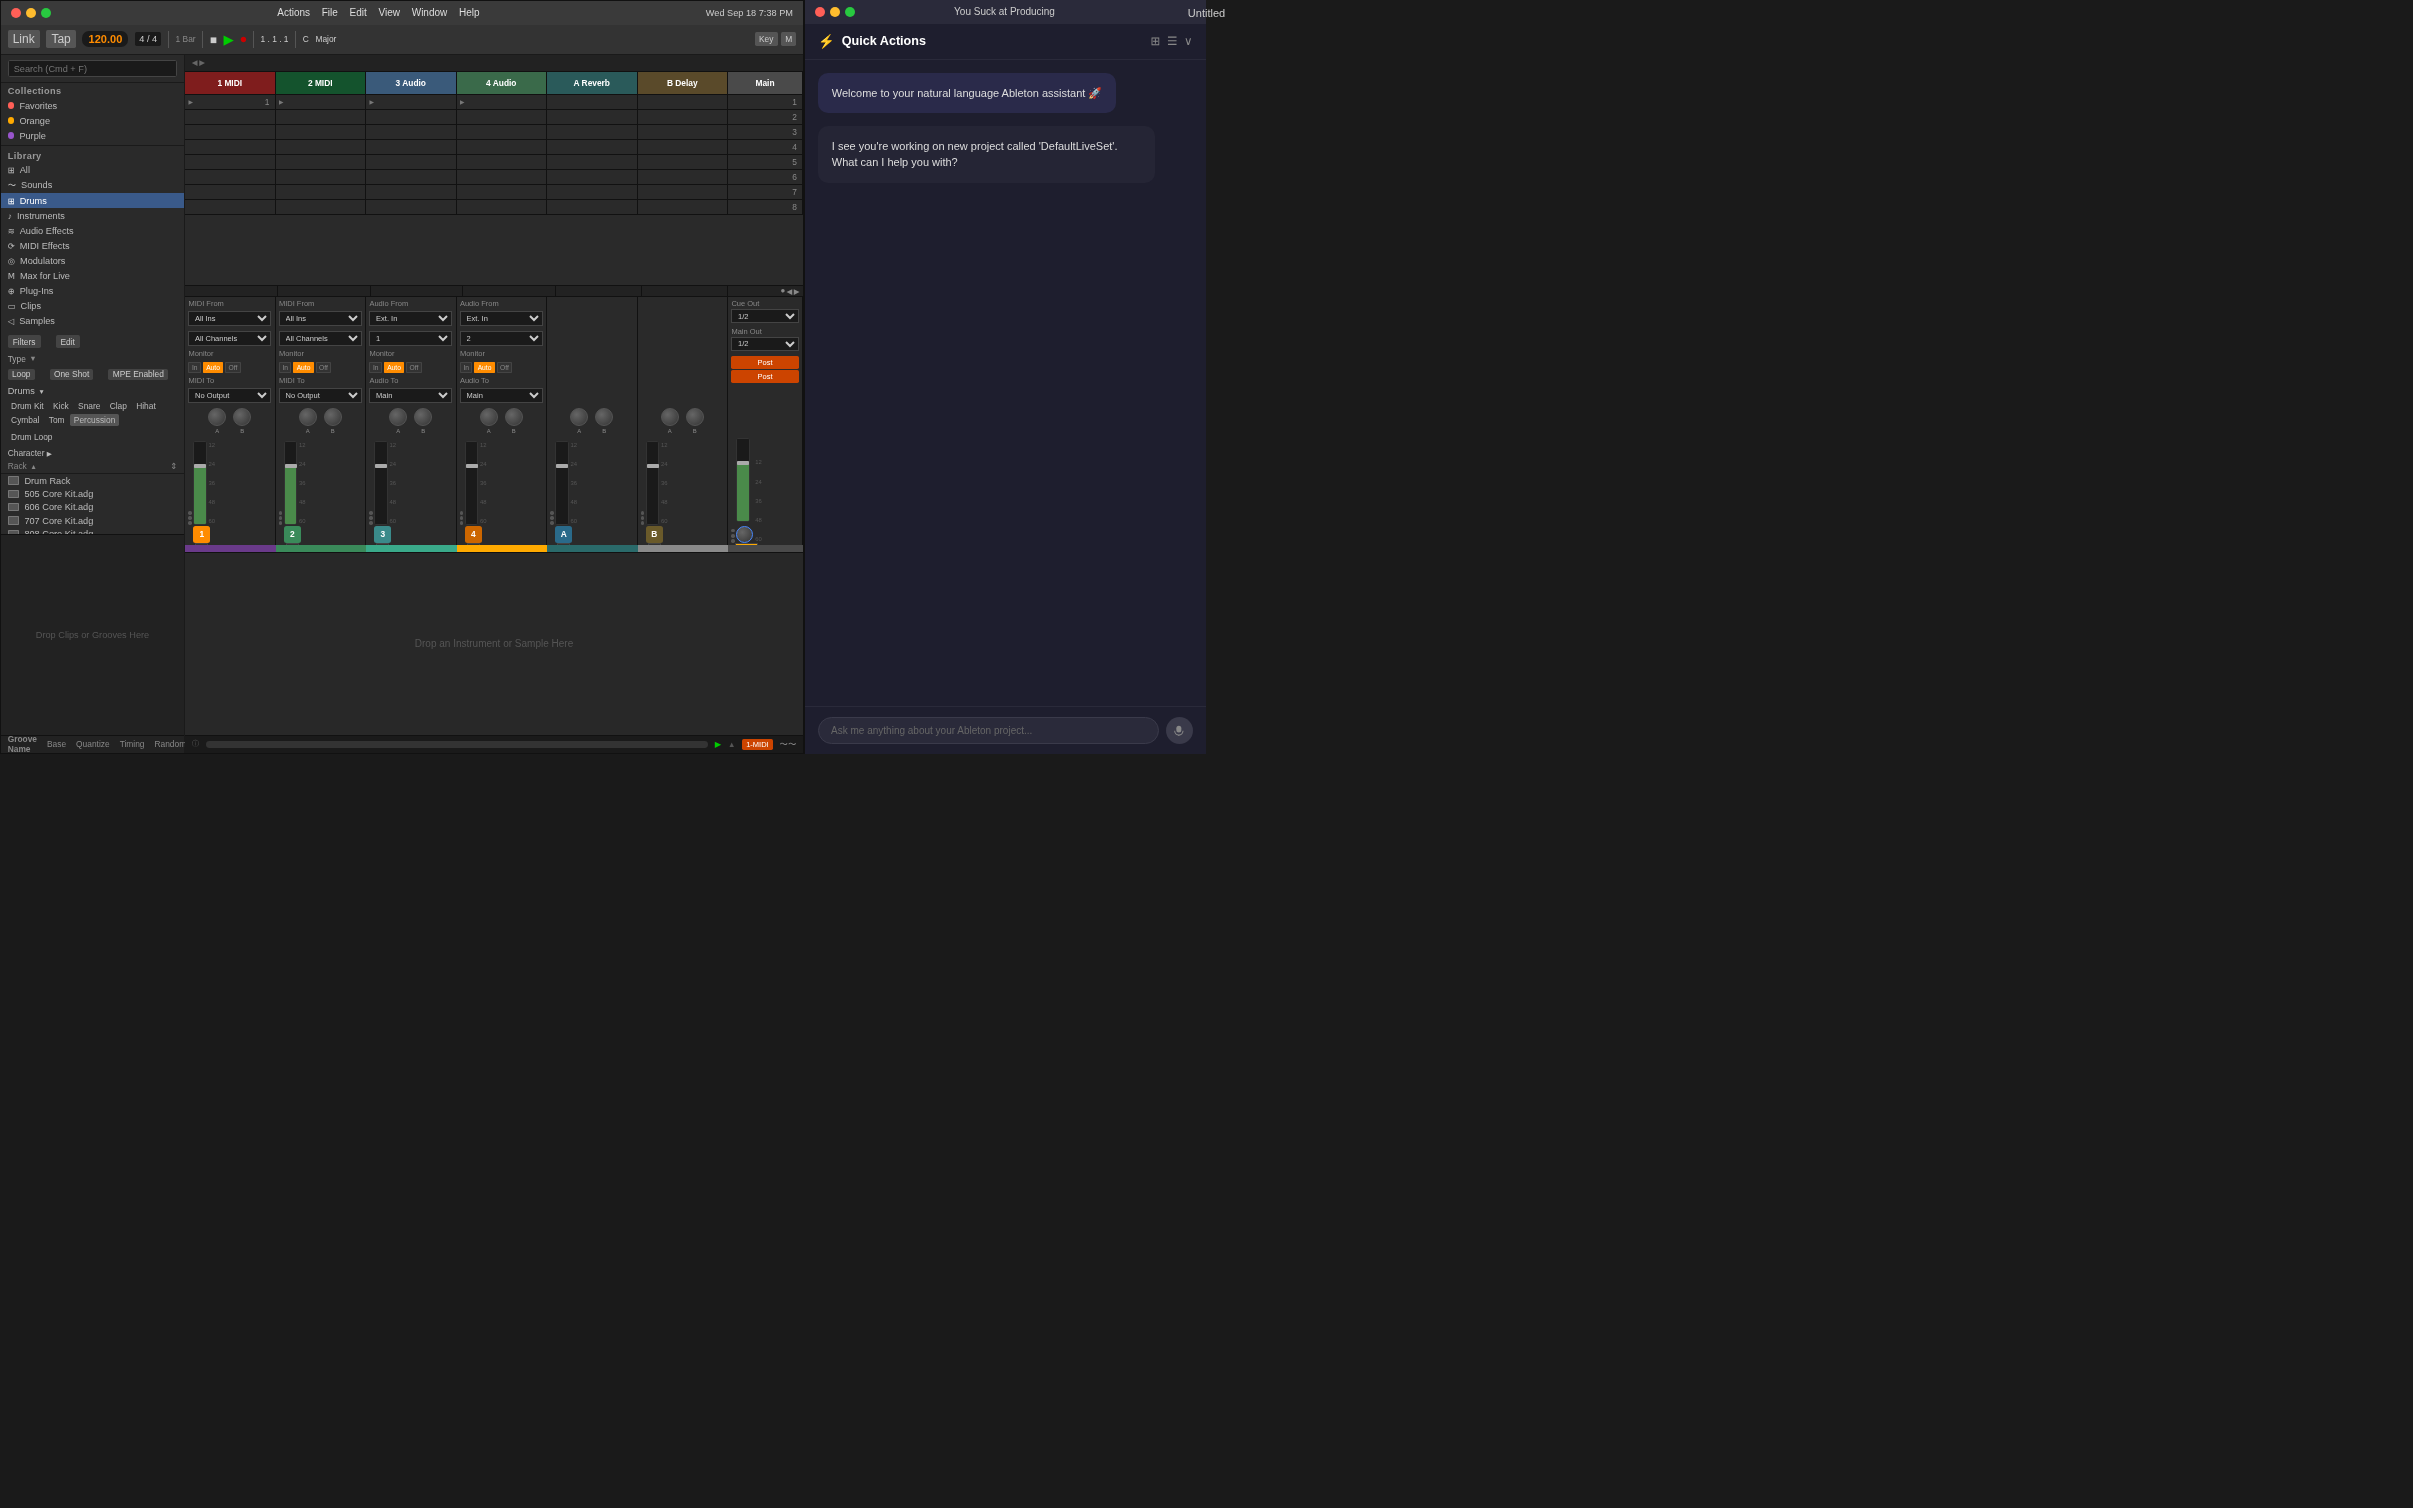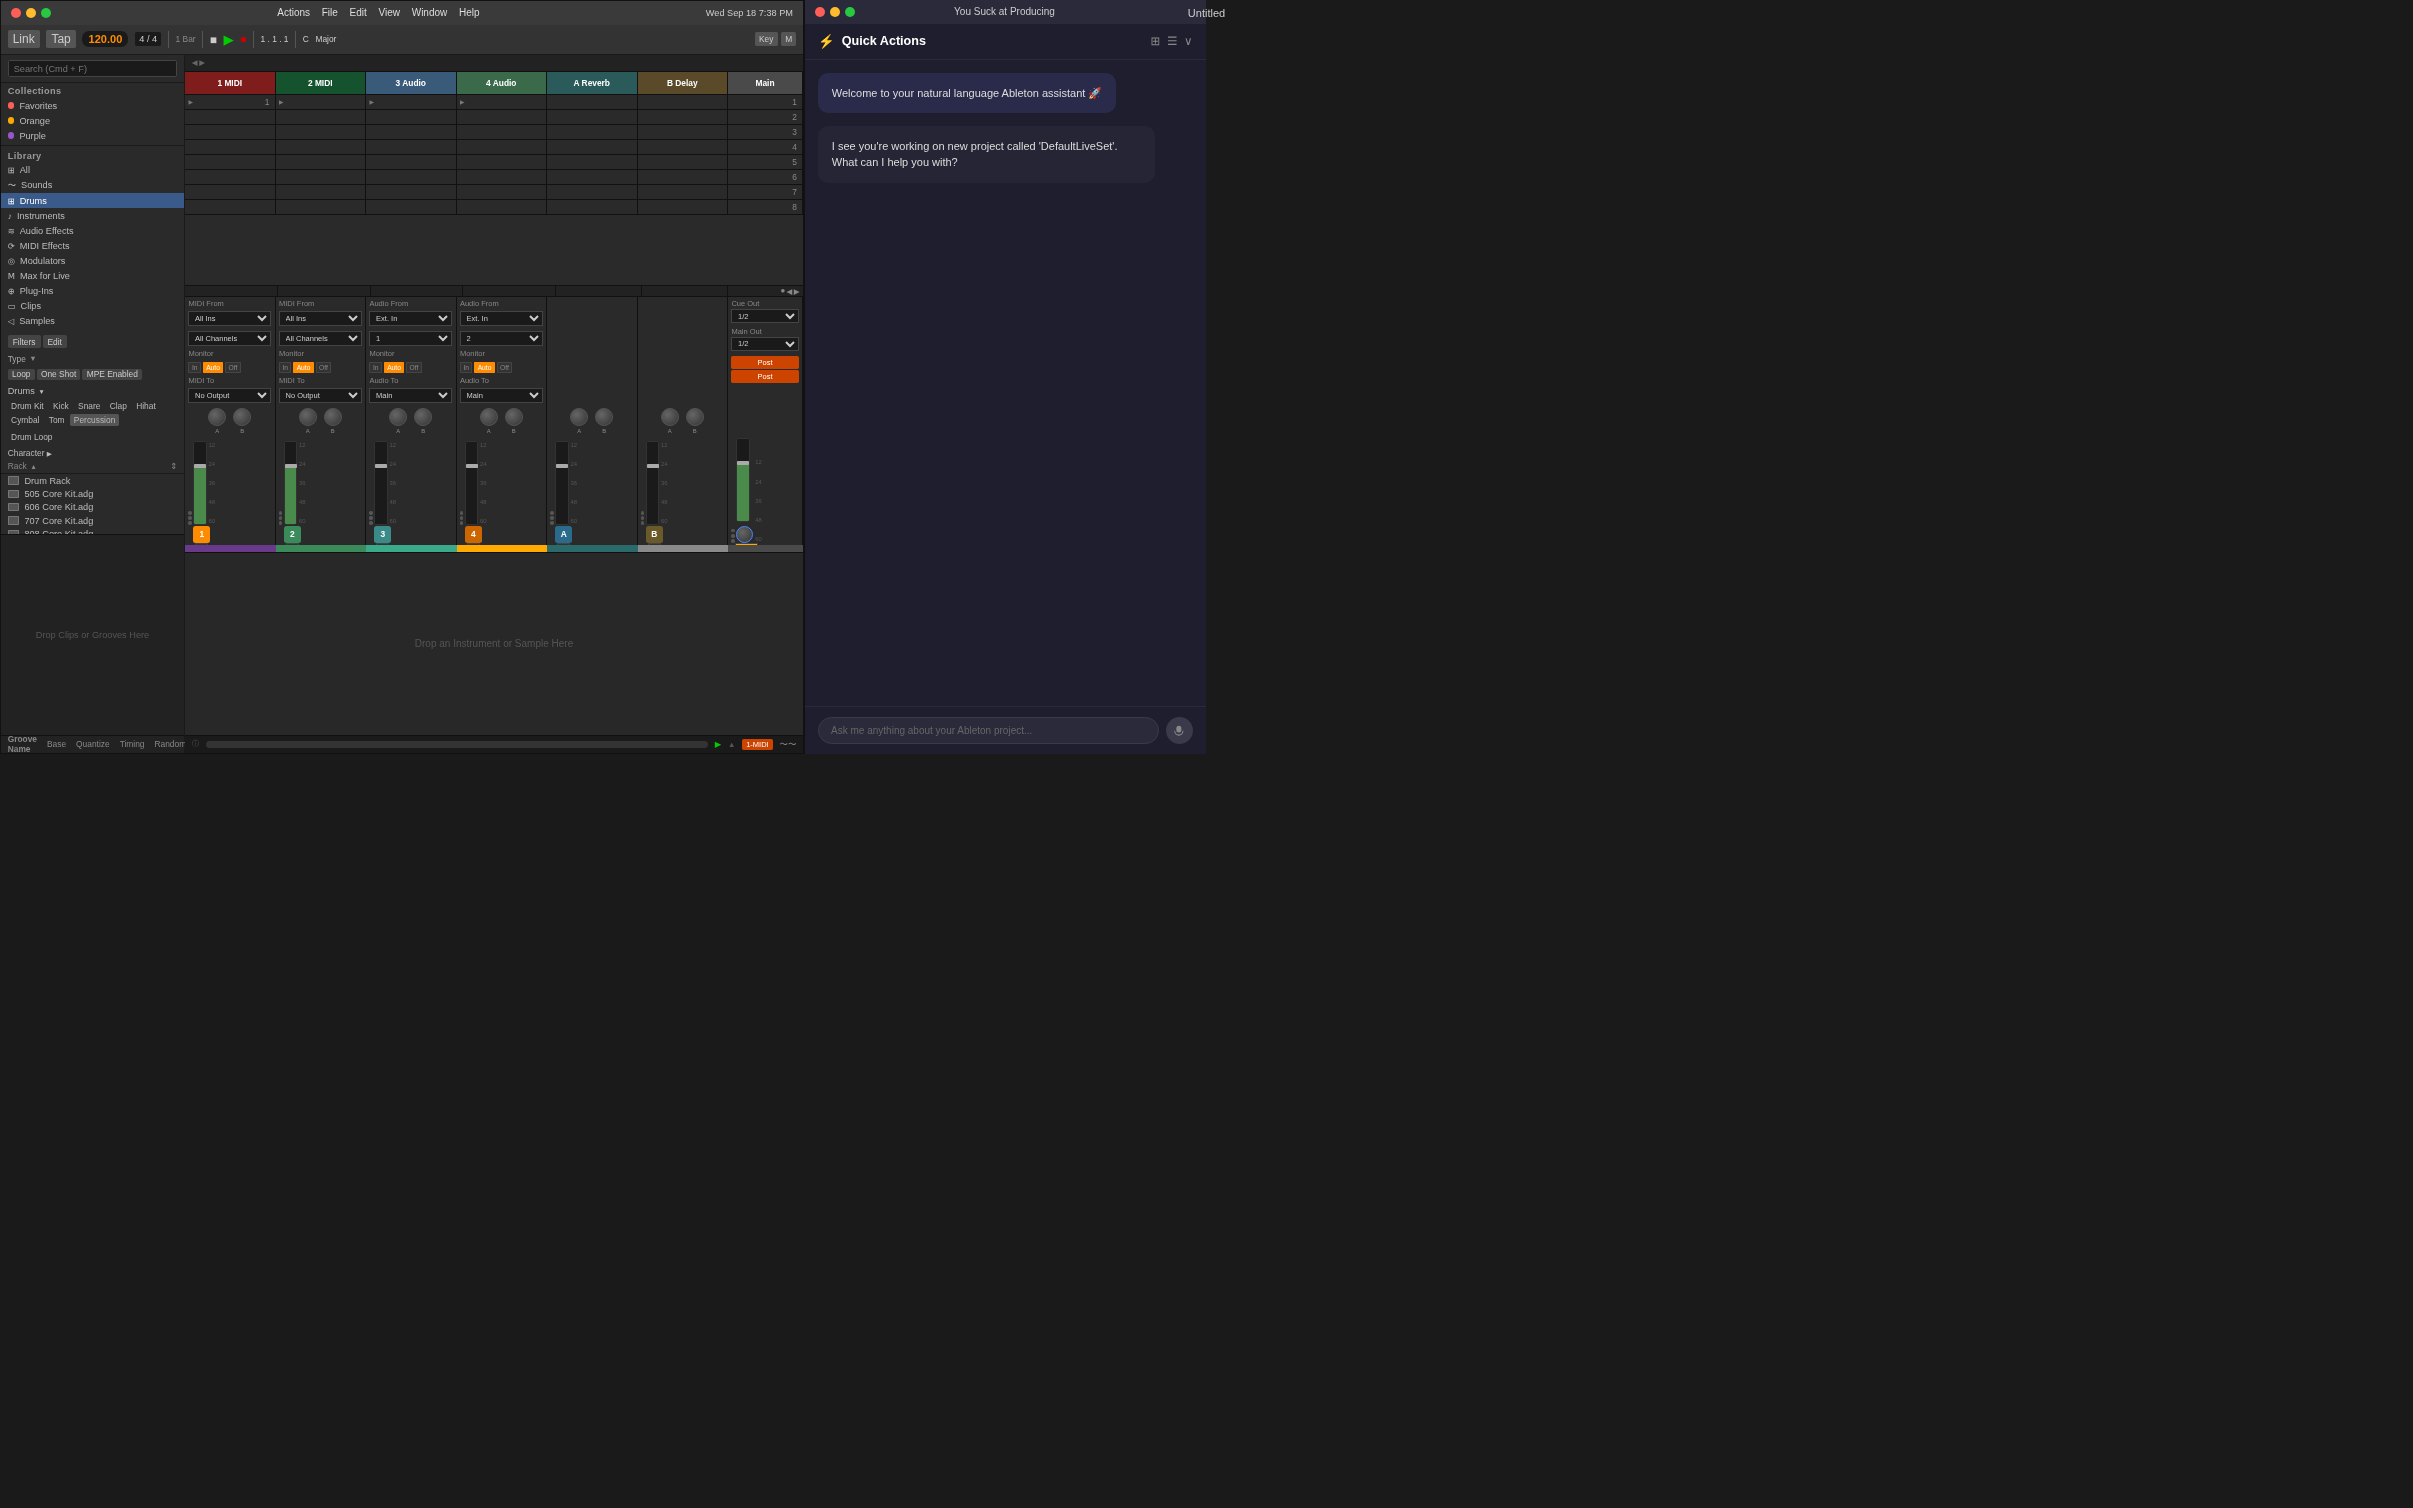--- a/index.html
+++ b/index.html
@@ -39,21 +39,21 @@
     .sidebar-search { padding: 5px 6.7px; border-bottom: 0.8px solid #1a1a1a; }
     .sidebar-search input { width: 100%; background: #1a1a1a; border: 0.8px solid #444; color: #ccc; font-size: 9.2px; padding: 2.5px 5px; border-radius: 1.7px; }
     .sidebar-section-header { font-size: 9.2px; color: #999; padding: 3.4px 6.7px 1.7px; font-weight: bold; letter-spacing: 0.4px; }
     .sidebar-item { display: flex; align-items: center; gap: 5px; padding: 2.5px 6.7px; cursor: pointer; font-size: 9.2px; color: #bbb; }
     .sidebar-item.active { background: #3a5a8a; color: #fff; }
     .sidebar-item .dot { width: 6.7px; height: 6.7px; border-radius: 50%; flex-shrink: 0; }
     .sidebar-divider { height: 0.8px; background: #1a1a1a; margin: 1.7px 0; }
 
     
     .browser-area { flex: 1; overflow-y: auto; padding: 3.4px 0; }
-    .filter-row { display: flex; align-items: center; gap: 2px; padding: 3.4px 6.7px; flex-wrap: wrap; }
+    .filter-row { display: flex; align-items: center; gap: 15px; padding: 3.4px 6.7px; flex-wrap: wrap; }
     .filter-tag { background: #444; color: #ccc; font-size: 8.4px; padding: 0.8px 4.2px; border-radius: 1.7px; cursor: pointer; }
     .type-row { display: flex; align-items: center; gap: 3.4px; padding: 1.7px 6.7px; flex-wrap: wrap; }
     .sub-filter { font-size: 8.4px; color: #bbb; cursor: pointer; padding: 0.8px 3.4px; border-radius: 1.7px; }
     .sub-filter.active { background: #555; }
     .drums-header { display: flex; align-items: center; gap: 3.4px; padding: 2.5px 6.7px; font-size: 9.2px; color: #bbb; cursor: pointer; }
     .drums-header .arrow { font-size: 6.7px; }
     .drum-tags { display: flex; flex-wrap: wrap; gap: 2.5px; padding: 1.7px 6.7px 3.4px; }
     .character-row { padding: 1.7px 6.7px; font-size: 8.4px; color: #bbb; cursor: pointer; }
     .file-list { overflow-y: auto; }
     .file-item { display: flex; align-items: center; gap: 5px; padding: 1.7px 6.7px; font-size: 9.2px; color: #bbb; cursor: pointer; }

